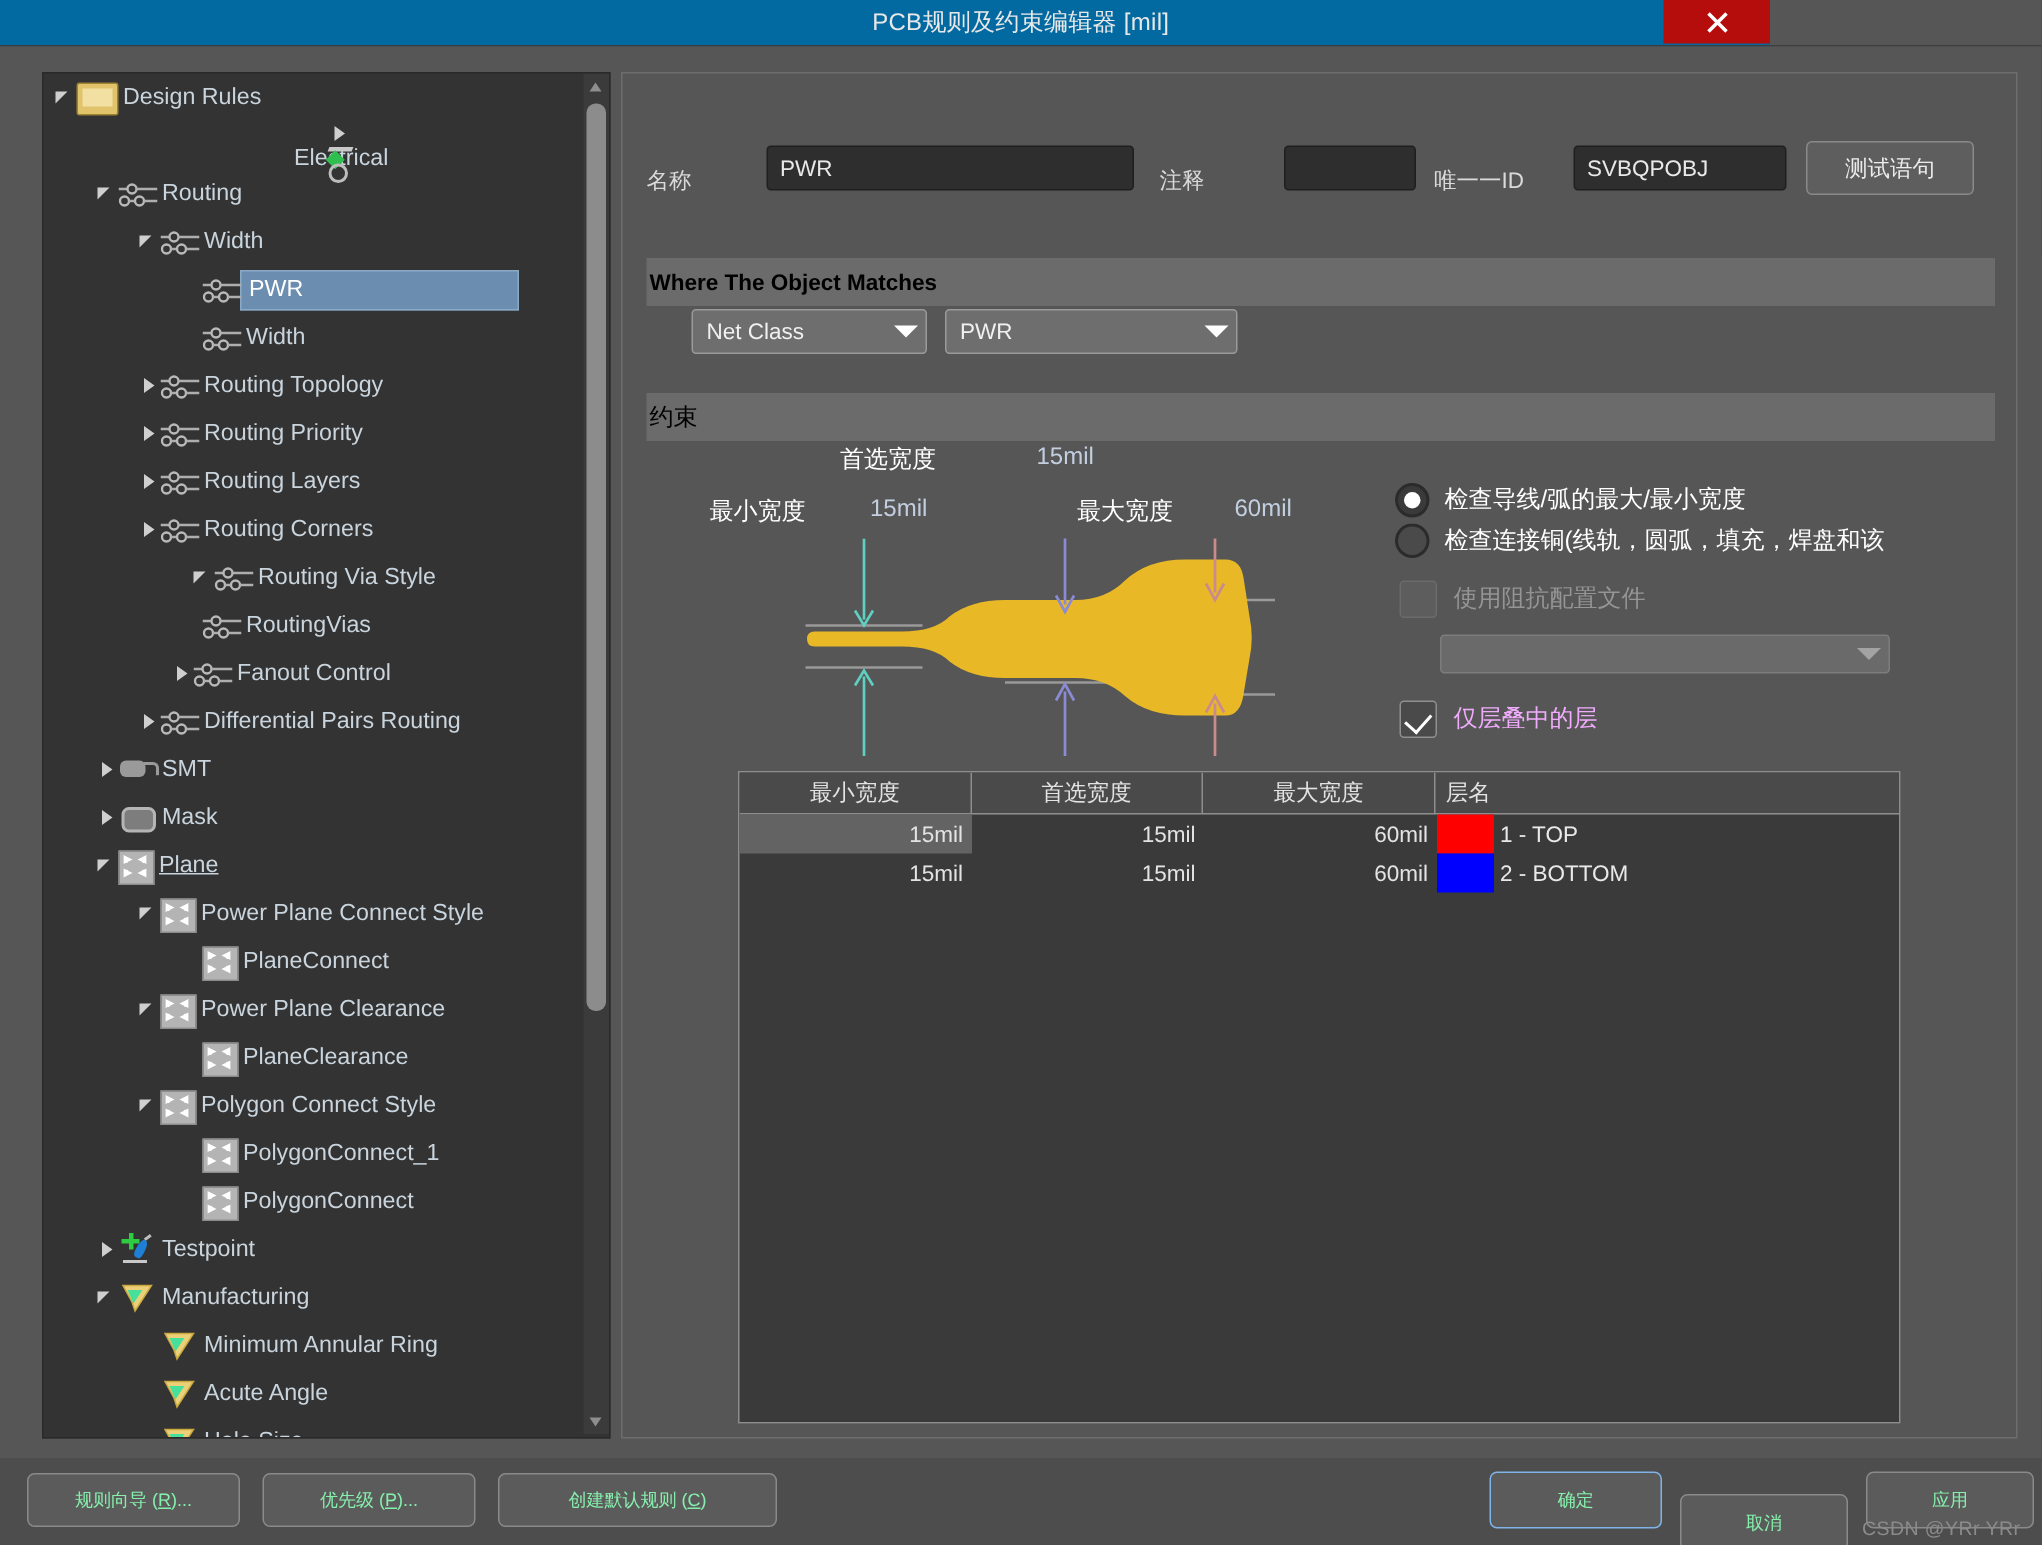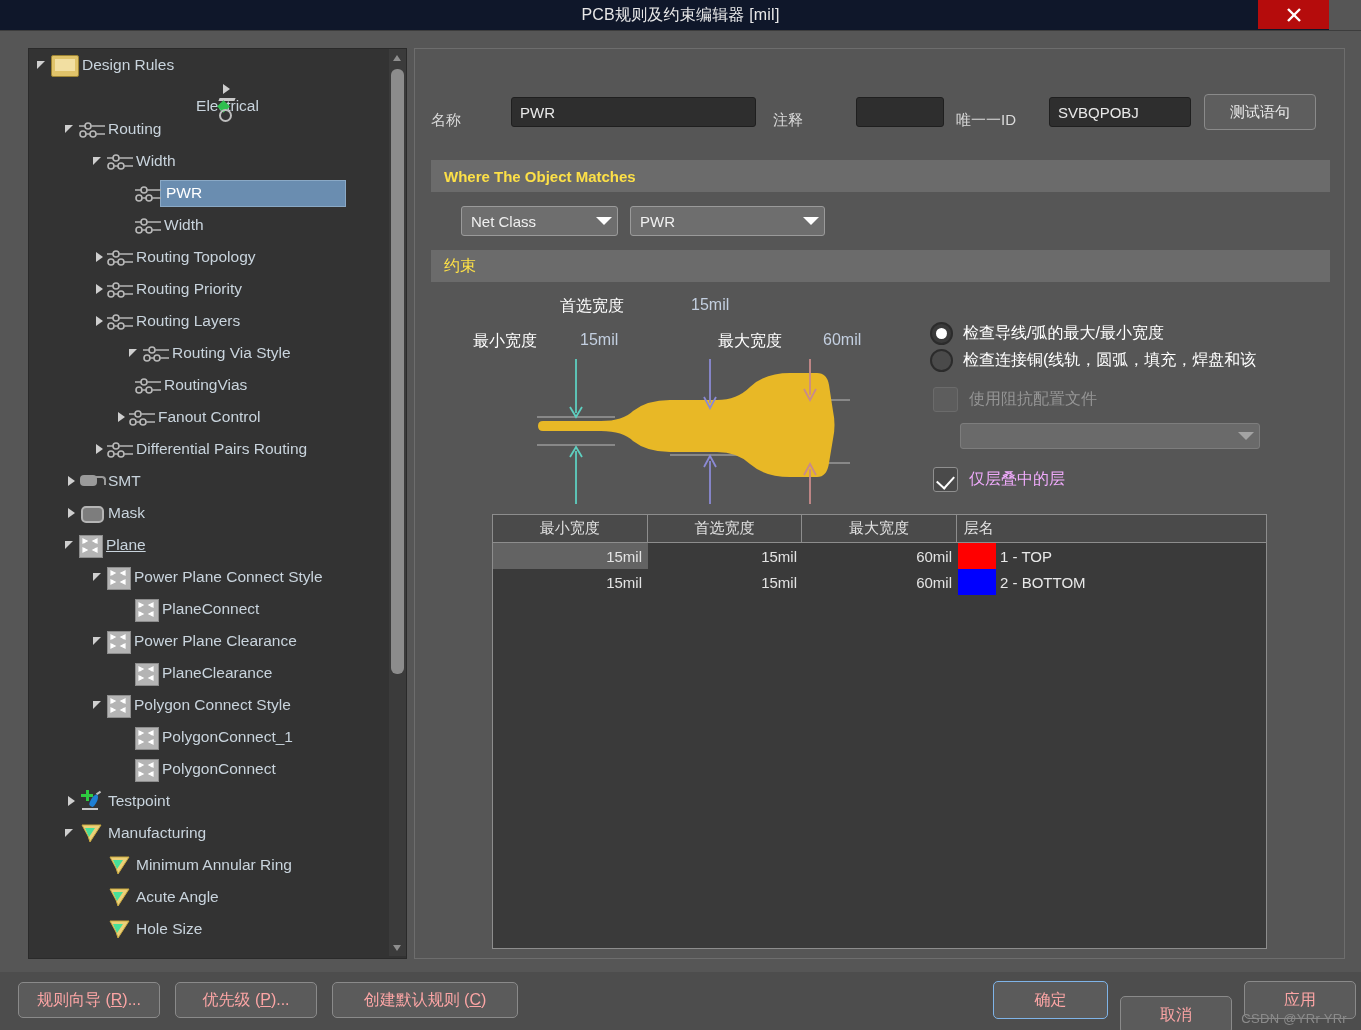--- a/index.html
+++ b/index.html
@@ -6,21 +6,21 @@
   body{
     width:1361px;height:1030px;overflow:hidden;
     background:#4d4d4d;
     font-family:"Liberation Sans","DejaVu Sans",sans-serif;
     color:#d8d8d8;
     -webkit-font-smoothing:antialiased;
   }
   .win{position:relative;width:1361px;height:1030px;background:#565656;}
 
   
-  .titlebar{position:absolute;left:0;top:0;width:1329px;height:31px;background:#0f172a;}
+  .titlebar{position:absolute;left:0;top:0;width:1180px;height:31px;background:#0369a1;}
   .title-text{
     position:absolute;left:0;top:0;width:1361px;height:31px;
     display:flex;align-items:center;justify-content:center;
     font-size:16px;color:#e8e8e8;letter-spacing:.2px;
   }
   .close-btn{
     position:absolute;right:0;top:0;width:71px;height:29px;background:#b50c0c;
     display:flex;align-items:center;justify-content:center;cursor:pointer;
   }
   .close-btn svg{display:block;}
@@ -117,21 +117,21 @@
     padding:0 8px;box-sizing:border-box;outline:none;
   }
   .btn{
     background:#5e5e5e;border:1px solid #8a8a8a;border-radius:4px;
     color:#ececec;font-size:15px;font-family:"Liberation Sans",sans-serif;
     cursor:pointer;
   }
 
   .sectionbar{
     position:absolute;background:#6b6b6b;height:32px;display:flex;align-items:center;
-    padding-left:13px;box-sizing:border-box;color:#fde047;font-size:15px;font-weight:bold;
+    padding-left:2px;box-sizing:border-box;color:#000000;font-size:15px;font-weight:bold;margin-top:12px;
   }
   .sectionbar.cn{font-weight:normal;font-size:16px;}
 
   .combo{
     position:absolute;background:#6e6e6e;border:1px solid #9a9a9a;border-radius:3px;
     display:flex;align-items:center;cursor:pointer;box-sizing:border-box;
   }
   .combo .ctext{flex:1;padding-left:9px;font-size:15px;color:#f0f0f0;white-space:nowrap;overflow:hidden;}
   .combo .carr{width:26px;display:flex;align-items:center;justify-content:center;}
   .combo .carr::before{content:"";border-top:8px solid #ffffff;border-left:8px solid transparent;border-right:8px solid transparent;}
@@ -186,21 +186,21 @@
     box-sizing:border-box;padding-right:6px;height:26px;
   }
   .td.selcell{background:#636363;}
   .swatch{width:38px;height:26px;flex:0 0 38px;}
   .layername{font-size:15px;color:#e9e9e9;padding-left:4px;display:flex;align-items:center;height:26px;}
 
   
   .bottom{position:absolute;left:0;top:972px;width:1361px;height:58px;background:#4d4d4d;}
   .bbtn{
     position:absolute;background:#5b5b5b;border:1px solid #8a8a8a;border-radius:5px;
-    color:#fca5a5;font-size:16px;font-family:"Liberation Sans",sans-serif;cursor:pointer;
+    color:#86efac;font-size:12px;font-family:"Liberation Sans",sans-serif;cursor:pointer;
     display:flex;align-items:center;justify-content:center;
   }
   .bbtn.primary{border-color:#7fb4e8;}
   .acc{text-decoration:underline;}
   .watermark{
     position:absolute;right:14px;bottom:4px;font-size:13px;color:#8b8b8b;
     letter-spacing:.3px;pointer-events:none;
   }
 </style>
 </head>
@@ -322,20 +322,33 @@
             <span class="ico-rt"><svg width="26" height="20" viewBox="0 0 26 20">
                 <line x1="0" y1="6" x2="6" y2="6" stroke="#aeaeae" stroke-width="1.6"></line>
                 <circle cx="9" cy="6" r="3" fill="none" stroke="#b9b9b9" stroke-width="1.6"></circle>
                 <line x1="12" y1="6" x2="26" y2="6" stroke="#aeaeae" stroke-width="1.6"></line>
                 <circle cx="4" cy="14" r="3" fill="none" stroke="#b9b9b9" stroke-width="1.6"></circle>
                 <line x1="7" y1="14" x2="11" y2="14" stroke="#aeaeae" stroke-width="1.6"></line>
                 <circle cx="14" cy="14" r="3" fill="none" stroke="#b9b9b9" stroke-width="1.6"></circle>
                 <line x1="17" y1="14" x2="26" y2="14" stroke="#aeaeae" stroke-width="1.6"></line>
               </svg></span>
             <span class="lbl">Routing Layers</span>
+          </div>
+          <div class="tnode" style="padding-left: 62px;">
+            <span class="arrow closed"></span>
+            <span class="ico-rt"><svg width="26" height="20" viewBox="0 0 26 20">
+                <line x1="0" y1="6" x2="6" y2="6" stroke="#aeaeae" stroke-width="1.6"></line>
+                <circle cx="9" cy="6" r="3" fill="none" stroke="#b9b9b9" stroke-width="1.6"></circle>
+                <line x1="12" y1="6" x2="26" y2="6" stroke="#aeaeae" stroke-width="1.6"></line>
+                <circle cx="4" cy="14" r="3" fill="none" stroke="#b9b9b9" stroke-width="1.6"></circle>
+                <line x1="7" y1="14" x2="11" y2="14" stroke="#aeaeae" stroke-width="1.6"></line>
+                <circle cx="14" cy="14" r="3" fill="none" stroke="#b9b9b9" stroke-width="1.6"></circle>
+                <line x1="17" y1="14" x2="26" y2="14" stroke="#aeaeae" stroke-width="1.6"></line>
+              </svg></span>
+            <span class="lbl">Routing Corners</span>
           </div>
           <div class="tnode" style="padding-left: 98px;">
             <span class="arrow open"></span>
             <span class="ico-rt"><svg width="26" height="20" viewBox="0 0 26 20">
                 <line x1="0" y1="6" x2="6" y2="6" stroke="#aeaeae" stroke-width="1.6"></line>
                 <circle cx="9" cy="6" r="3" fill="none" stroke="#b9b9b9" stroke-width="1.6"></circle>
                 <line x1="12" y1="6" x2="26" y2="6" stroke="#aeaeae" stroke-width="1.6"></line>
                 <circle cx="4" cy="14" r="3" fill="none" stroke="#b9b9b9" stroke-width="1.6"></circle>
                 <line x1="7" y1="14" x2="11" y2="14" stroke="#aeaeae" stroke-width="1.6"></line>
                 <circle cx="14" cy="14" r="3" fill="none" stroke="#b9b9b9" stroke-width="1.6"></circle>

